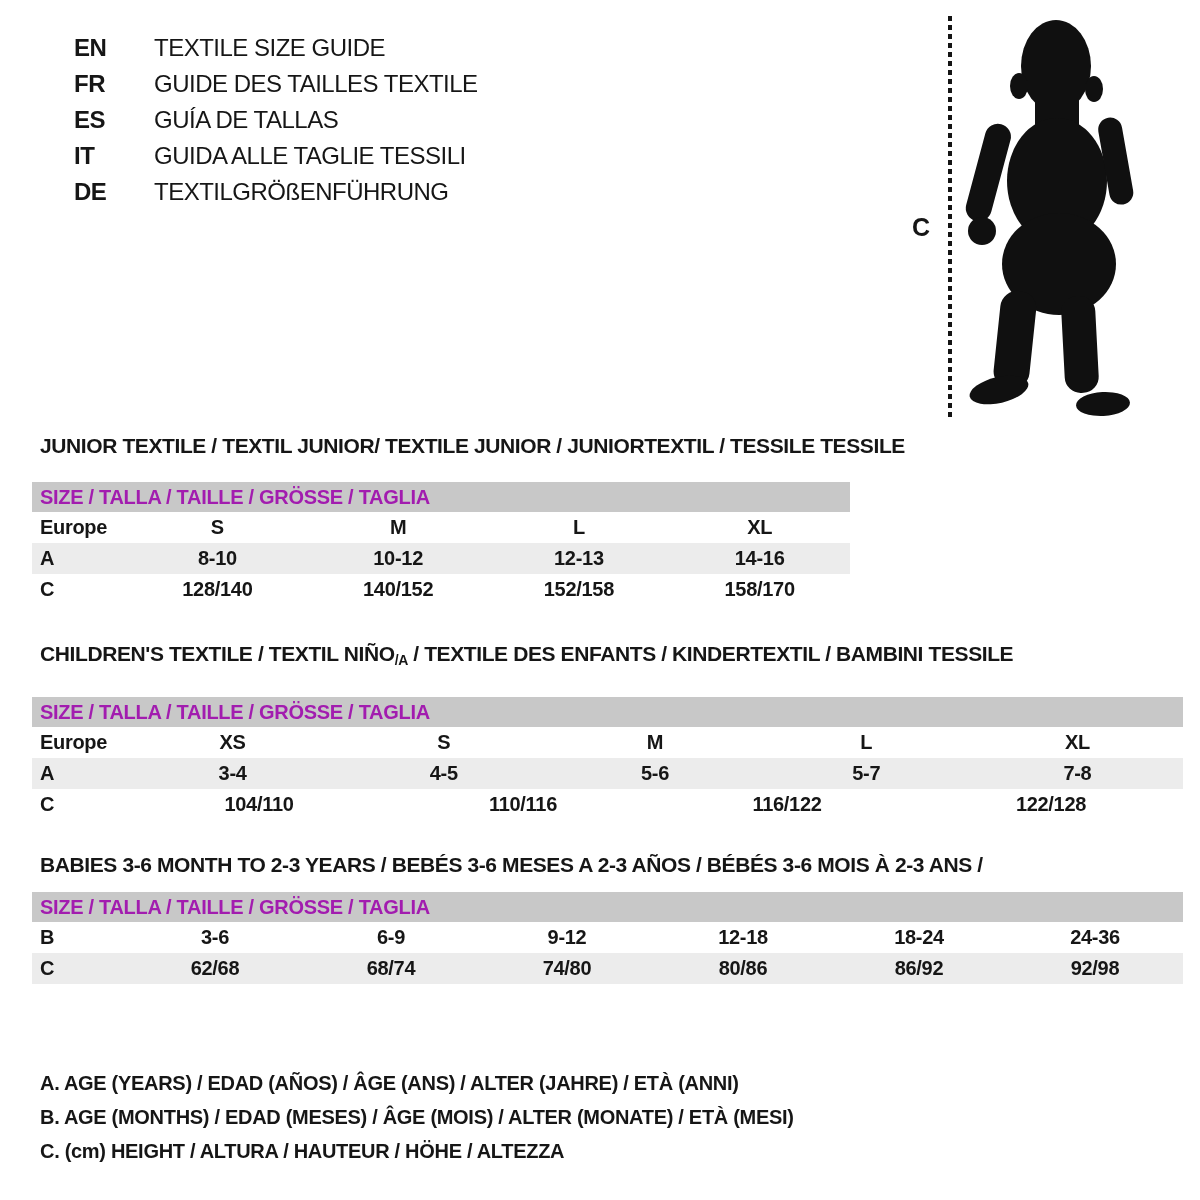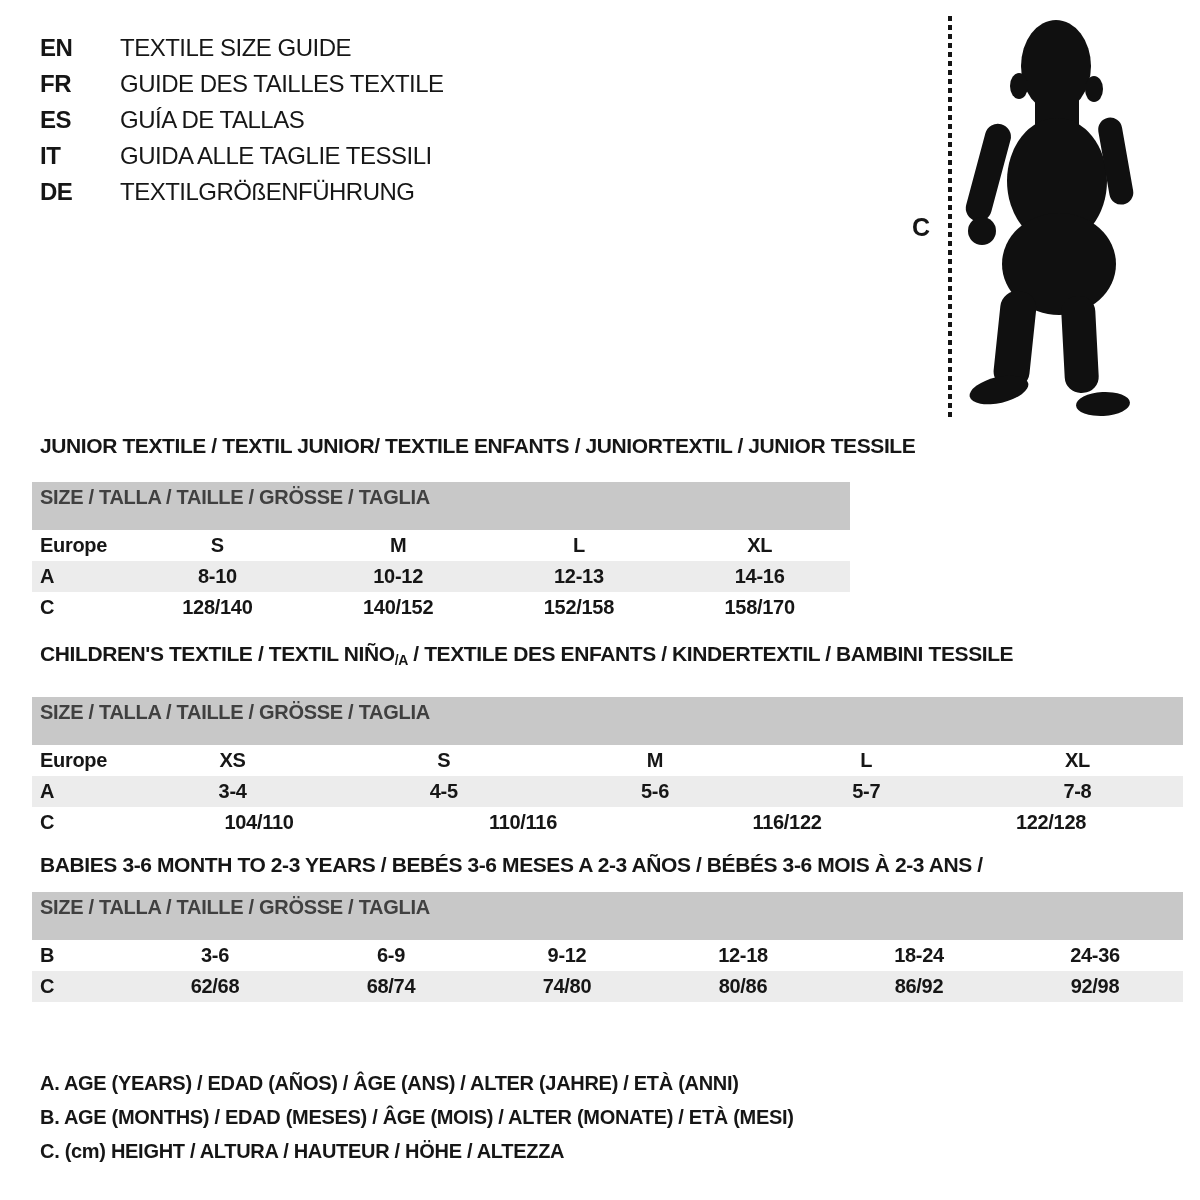--- a/index.html
+++ b/index.html
@@ -8,21 +8,21 @@
     width: 1200px; height: 1200px;
     background: #ffffff;
     font-family: "Liberation Sans", "DejaVu Sans", sans-serif;
     color: var(--ink, #161616);
   }
   .sheet { position: relative; width: 1200px; height: 1200px; overflow: hidden; background: #ffffff; }
 
   
   #lang-block { position: absolute; top: 30px; left: 40px; }
   .lang-row { display: flex; height: 36px; align-items: center; }
-  .lang-code { width: 80px; font-size: 24px; font-weight: bold; letter-spacing: -0.5px; }
+  .lang-code { width: 80px; font-size: 24px; font-weight: bold; letter-spacing: -0.5px; margin-left: 34px; }
   .lang-label { font-size: 24px; font-weight: normal; letter-spacing: -0.5px; white-space: nowrap; }
 
   
   .measure-line {
     position: absolute; left: 948px; top: 16px; width: 4px; height: 402px;
     background: repeating-linear-gradient(to bottom, #141414 0px, #141414 5px, transparent 5px, transparent 9px);
   }
   .measure-label { position: absolute; left: 912px; top: 213px; font-size: 25px; font-weight: bold; }
   .silhouette { position: absolute; left: 955px; top: 16px; width: 185px; height: 405px; }
 
@@ -32,24 +32,24 @@
   #section-children { top: 638px; left: 32px; width: 1151px; }
   #section-babies   { top: 849px; left: 32px; width: 1151px; }
   .section-title {
     font-size: 21px; font-weight: bold; letter-spacing: -0.4px;
     line-height: 31px; padding-left: 8px; white-space: nowrap;
   }
   .section-title sub { font-size: 14px; vertical-align: -4px; }
   .size-table { margin-top: 21px; width: 100%; }
   #section-babies .size-table { margin-top: 12px; }
   .table-header {
-    height: 48px; line-height: 30px;
+    height: 30px; line-height: 30px;
     background: var(--header-bg, #c8c8c8);
     font-size: 20px; font-weight: bold; letter-spacing: -0.3px;
-    padding-left: 8px; color: #404040;
+    padding-left: 8px; color: #a21caf;
   }
   .t-row { display: flex; height: 31px; line-height: 31px; font-size: 20px; font-weight: bold; letter-spacing: -0.3px; }
   .t-row.striped { background: var(--stripe-bg, #ececec); }
   .t-label { width: 95px; padding-left: 8px; }
   .t-cell { flex: 1; text-align: center; }
 
   
   #legend { position: absolute; left: 40px; top: 1066px; }
   .legend-line { font-size: 20px; font-weight: bold; letter-spacing: -0.3px; line-height: 34px; white-space: nowrap; }
 </style>
@@ -96,21 +96,21 @@
       <rect x="142" y="102" width="24" height="88" rx="12" transform="rotate(-10 152 107)"></rect>
       <ellipse cx="104" cy="248" rx="57" ry="51"></ellipse>
       <rect x="46" y="275" width="36" height="98" rx="17" transform="rotate(6 64 285)"></rect>
       <rect x="106" y="280" width="34" height="97" rx="16" transform="rotate(-3 123 290)"></rect>
       <ellipse cx="44" cy="374" rx="30" ry="13" transform="rotate(-13 44 374)"></ellipse>
       <ellipse cx="148" cy="388" rx="27" ry="12" transform="rotate(-3 148 388)"></ellipse>
     </g>
   </svg>
 
   <div class="section" id="section-junior">
-      <div class="section-title">JUNIOR TEXTILE / TEXTIL JUNIOR/ TEXTILE ENFANTS / JUNIORTEXTIL / JUNIOR TESSILE</div>
+      <div class="section-title">JUNIOR TEXTILE / TEXTIL JUNIOR/ TEXTILE JUNIOR / JUNIORTEXTIL / TESSILE TESSILE</div>
       <div class="size-table">
         <div class="table-header">SIZE / TALLA / TAILLE / GRÖSSE / TAGLIA</div>
         <div class="t-row">
           <div class="t-label">Europe</div>
           <div class="t-cell">S</div>
           <div class="t-cell">M</div>
           <div class="t-cell">L</div>
           <div class="t-cell">XL</div>
         </div>
         <div class="t-row striped">

